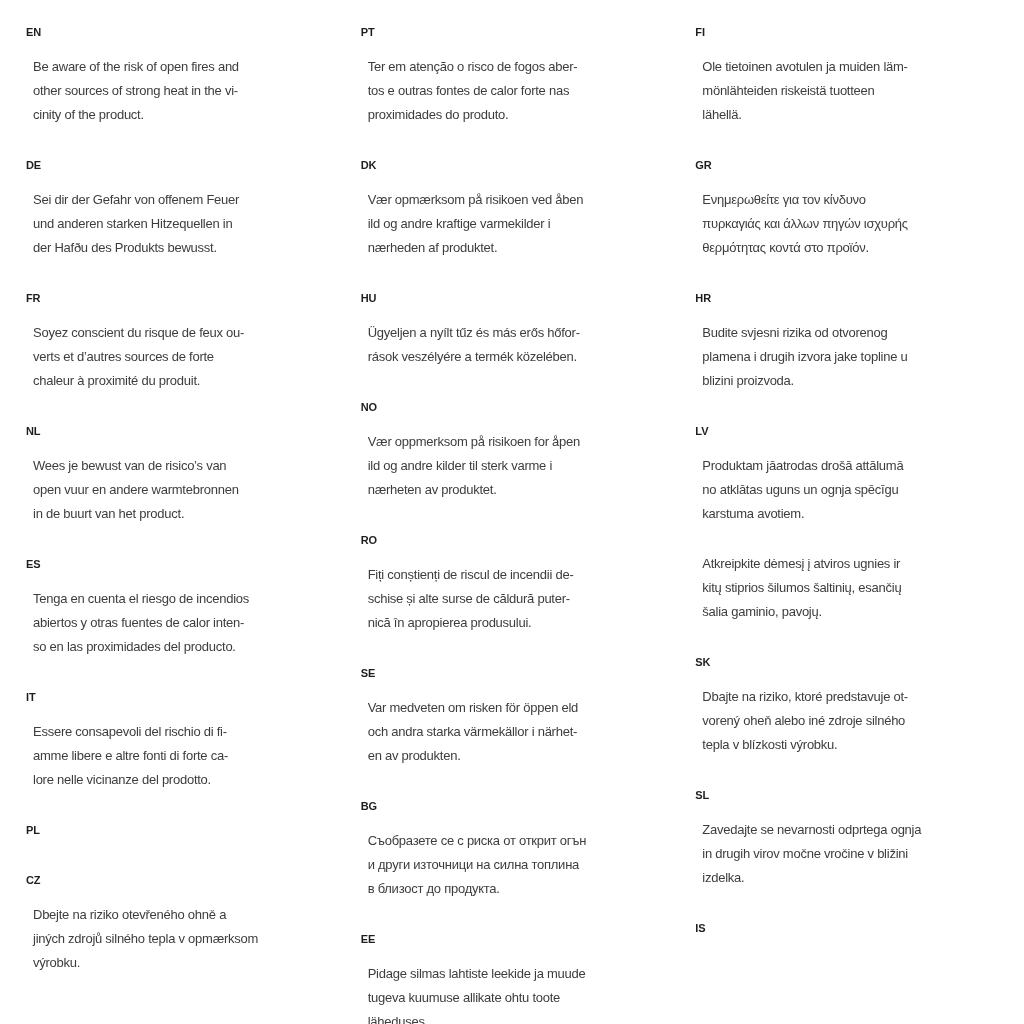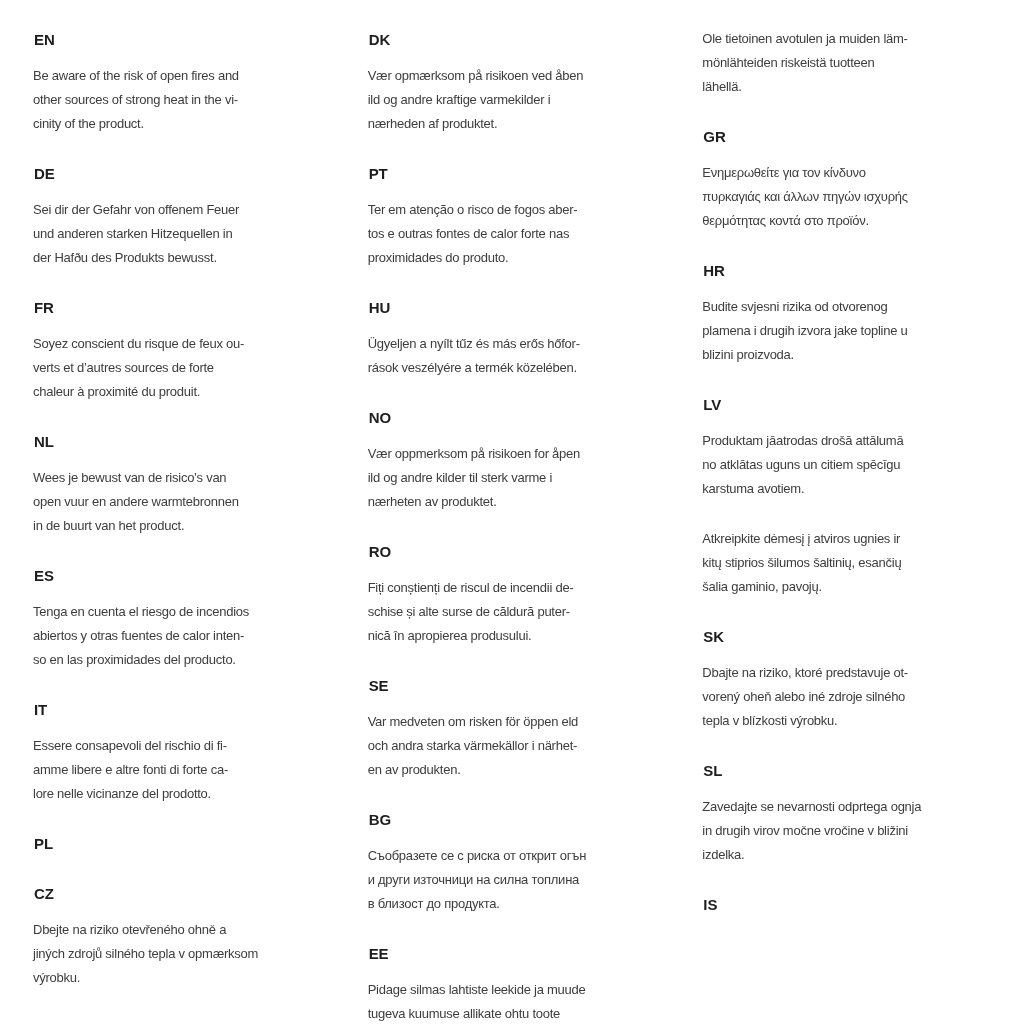--- a/index.html
+++ b/index.html
@@ -22,22 +22,22 @@
     grid-template-columns: repeat(3, 1fr);
     column-gap: 14px;
   }
   .col {
     min-width: 0;
   }
   .block {
     margin: 0 0 26px 0;
   }
   .code {
-    margin: 12px;
-    font-size: 15px;
+    margin: 4px;
+    font-size: 11px;
     line-height: 24px;
     font-weight: bold;
     color: #1e1e1e;
     letter-spacing: -0.1px;
   }
   .body {
     margin: 11px;
     font-size: 13px;
     line-height: 24px;
     color: #3d3d3d;
@@ -93,32 +93,32 @@
     <section class="block">
       <h2 class="code">CZ</h2>
       <p class="body">Dbejte na riziko otevřeného ohně a
 jiných zdrojů silného tepla v opmærksom
 výrobku.</p>
     </section>
   </div>
 
   <div class="col">
     <section class="block">
+      <h2 class="code">PT</h2>
+      <p class="body">Ter em atenção o risco de fogos aber-
+tos e outras fontes de calor forte nas
+proximidades do produto.</p>
+    </section>
+    <section class="block">
       <h2 class="code">DK</h2>
       <p class="body">Vær opmærksom på risikoen ved åben
 ild og andre kraftige varmekilder i
 nærheden af produktet.</p>
     </section>
     <section class="block">
-      <h2 class="code">PT</h2>
-      <p class="body">Ter em atenção o risco de fogos aber-
-tos e outras fontes de calor forte nas
-proximidades do produto.</p>
-    </section>
-    <section class="block">
       <h2 class="code">HU</h2>
       <p class="body">Ügyeljen a nyílt tűz és más erős hőfor-
 rások veszélyére a termék közelében.</p>
     </section>
     <section class="block">
       <h2 class="code">NO</h2>
       <p class="body">Vær oppmerksom på risikoen for åpen
 ild og andre kilder til sterk varme i
 nærheten av produktet.</p>
     </section>
@@ -143,40 +143,41 @@
     <section class="block">
       <h2 class="code">EE</h2>
       <p class="body">Pidage silmas lahtiste leekide ja muude
 tugeva kuumuse allikate ohtu toote
 läheduses.</p>
     </section>
   </div>
 
   <div class="col">
     <section class="block">
+      <h2 class="code">FI</h2>
       <p class="body">Ole tietoinen avotulen ja muiden läm-
 mönlähteiden riskeistä tuotteen
 lähellä.</p>
     </section>
     <section class="block">
       <h2 class="code">GR</h2>
       <p class="body">Ενημερωθείτε για τον κίνδυνο
 πυρκαγιάς και άλλων πηγών ισχυρής
 θερμότητας κοντά στο προϊόν.</p>
     </section>
     <section class="block">
       <h2 class="code">HR</h2>
       <p class="body">Budite svjesni rizika od otvorenog
 plamena i drugih izvora jake topline u
 blizini proizvoda.</p>
     </section>
     <section class="block">
       <h2 class="code">LV</h2>
       <p class="body">Produktam jāatrodas drošā attālumā
-no atklātas uguns un citiem spēcīgu
+no atklātas uguns un ognja spēcīgu
 karstuma avotiem.</p>
     </section>
     <section class="block">
       <p class="body">Atkreipkite dėmesį į atviros ugnies ir
 kitų stiprios šilumos šaltinių, esančių
 šalia gaminio, pavojų.</p>
     </section>
     <section class="block">
       <h2 class="code">SK</h2>
       <p class="body">Dbajte na riziko, ktoré predstavuje ot-

